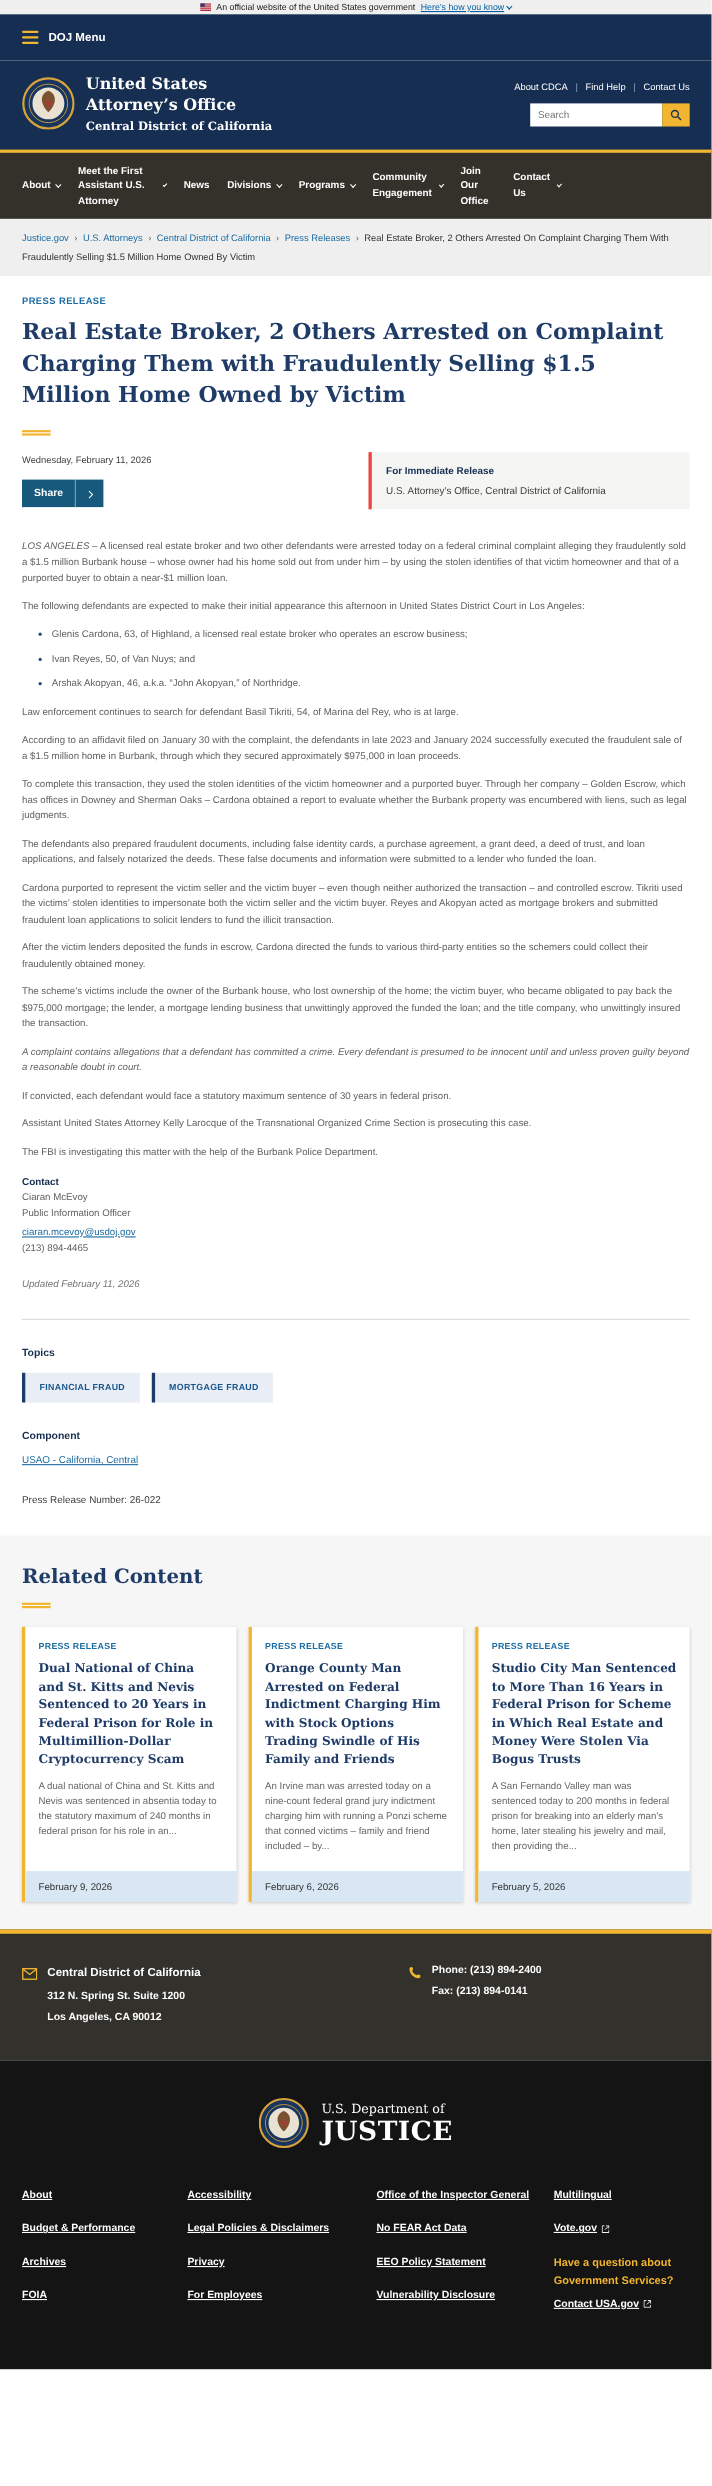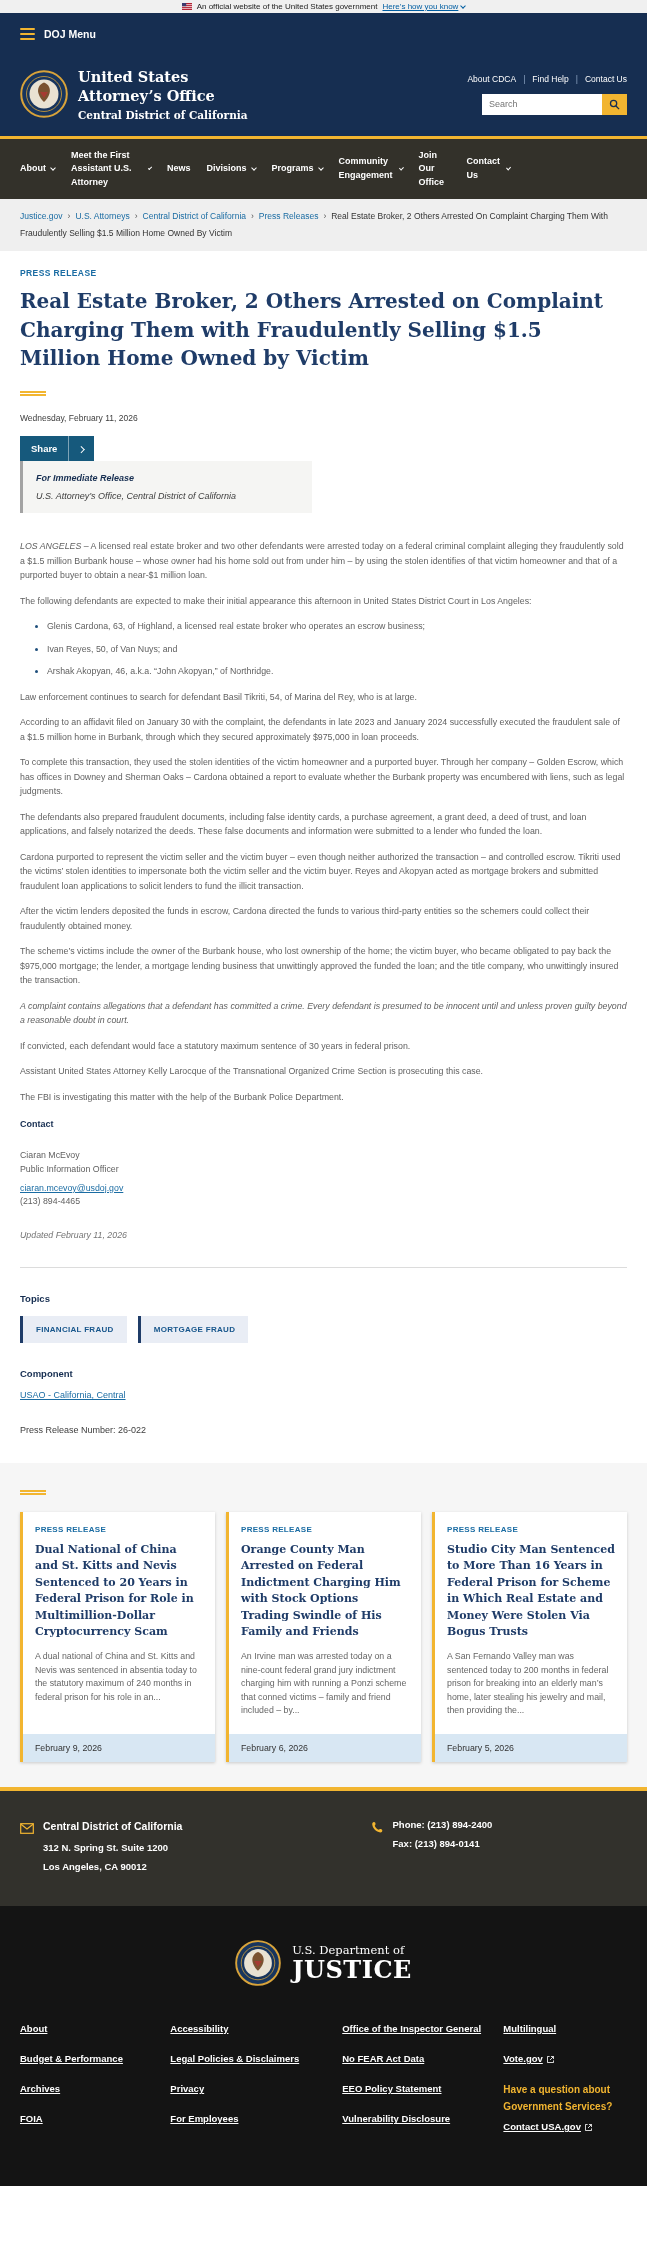--- a/index.html
+++ b/index.html
@@ -42,38 +42,38 @@
   .breadcrumbs { background:#efefef; padding:9px 20px 10px; font-size:8.5px; line-height:1.95; color:#333; }
   .bc-link { color:#1a6ca3; text-decoration:none; }
   .bc-sep { margin:0 5px; color:#555; }
   .bc-current { color:#333; }
 
   
   .article { padding:17px 20px 0; }
   .kicker { color:#1a6ca3; font-weight:bold; font-size:8.5px; letter-spacing:.4px; }
   .headline { font-family:"DejaVu Serif","Liberation Serif",serif; color:#1f3c68; font-size:20px; line-height:1.42; margin:9px 0 19px; font-weight:bold; }
   .gold-rule { width:26px; height:5px; border-top:2px solid #f2b530; border-bottom:2px solid #f2b530; }
-  .meta-row { display:flex; justify-content:space-between; align-items:flex-start; margin:15px 0 26px;flex-direction:column; }
+  .meta-row { display:flex; justify-content:space-between; align-items:flex-start; margin:15px 0 26px; }
   .date { font-size:8.5px; color:#3d3d3d; padding-top:2px; }
   .share-btn { margin-top:13px; display:inline-flex; align-items:stretch; background:#16597c; color:#fff; font-size:9.5px; font-weight:bold; cursor:pointer; }
   .share-label { padding:7px 11px; }
   .share-sep { width:1px; background:rgba(255,255,255,.45); }
   .share-chev-wrap { padding:7px 10px; display:flex; align-items:center; }
   .chev-right { display:inline-block; width:4.5px; height:4.5px; border-right:1.5px solid #fff; border-top:1.5px solid #fff; transform:rotate(45deg); }
-  .release-box { width:292px; background:#f5f5f3; border-left:3px solid #a3a3a3; padding:12px 13px;font-style:italic; }
+  .release-box { width:292px; background:#f5f5f3; border-left:3px solid #ef4444; padding:12px 13px; }
   .release-label { font-weight:bold; color:#162e51; font-size:9px; }
   .release-office { font-size:9px; color:#3d3d3d; margin-top:8px; }
 
   .body-p { color:#616161; font-size:8.8px; line-height:1.65; margin:0 0 11px; }
   .lead-loc { font-style:italic; }
   .def-list { margin:0 0 11px; padding-left:27px; }
   .body-li { color:#616161; font-size:8.8px; line-height:1.65; margin-bottom:8px; }
   .body-li::marker { color:#1f4f7c; }
   .disclaimer { font-style:italic; }
-  .contact-h { color:#162e51; font-weight:bold; font-size:9px; margin:15px 0 20px; }
+  .contact-h { color:#162e51; font-weight:bold; font-size:9px; margin:15px 0 3px; }
   .contact-line { color:#616161; font-size:8.8px; line-height:1.55; }
   .contact-email { color:#1a6ca3; text-decoration:underline; font-size:8.8px; line-height:1.55; display:inline-block; }
   .updated { font-style:italic; color:#757575; font-size:8.8px; margin:21px 0 0; }
   .content-hr { border:none; border-top:1px solid #dcdcdc; margin:27px 0 0; }
   .side-h { color:#162e51; font-weight:bold; font-size:9.5px; margin:25px 0 0; }
   .badges { display:flex; gap:11px; margin:12px 0 0; }
   .badge { background:#e9edf5; border-left:3px solid #1f3c68; color:#17568c; font-weight:bold; font-size:8px; padding:9px 13px; letter-spacing:.3px; cursor:pointer; }
   .component-link { display:inline-block; color:#1a6ca3; text-decoration:underline; font-size:9px; margin:11px 0 0; }
   .pr-number { font-size:9px; color:#3d3d3d; margin:23px 0 0; padding-bottom:28px; }
 
@@ -281,20 +281,21 @@
       <span class="badge">MORTGAGE FRAUD</span>
     </div>
 
   <div class="side-h">Component</div>
   <a class="component-link">USAO - California, Central</a>
 
   <div class="pr-number">Press Release Number: 26-022</div>
 </div>
 
 <div class="related">
+  <h2 class="related-h">Related Content</h2>
   <div class="gold-rule"></div>
   <div class="cards">
       <article class="card">
         <div class="card-body">
           <div class="card-kicker">PRESS RELEASE</div>
           <h3 class="card-title">Dual National of China and St. Kitts and Nevis Sentenced to 20 Years in Federal Prison for Role in Multimillion-Dollar Cryptocurrency Scam</h3>
           <p class="card-excerpt">A dual national of China and St. Kitts and Nevis was sentenced in absentia today to the statutory maximum of 240 months in federal prison for his role in an...</p>
         </div>
         <div class="card-date">February 9, 2026</div>
       </article>

